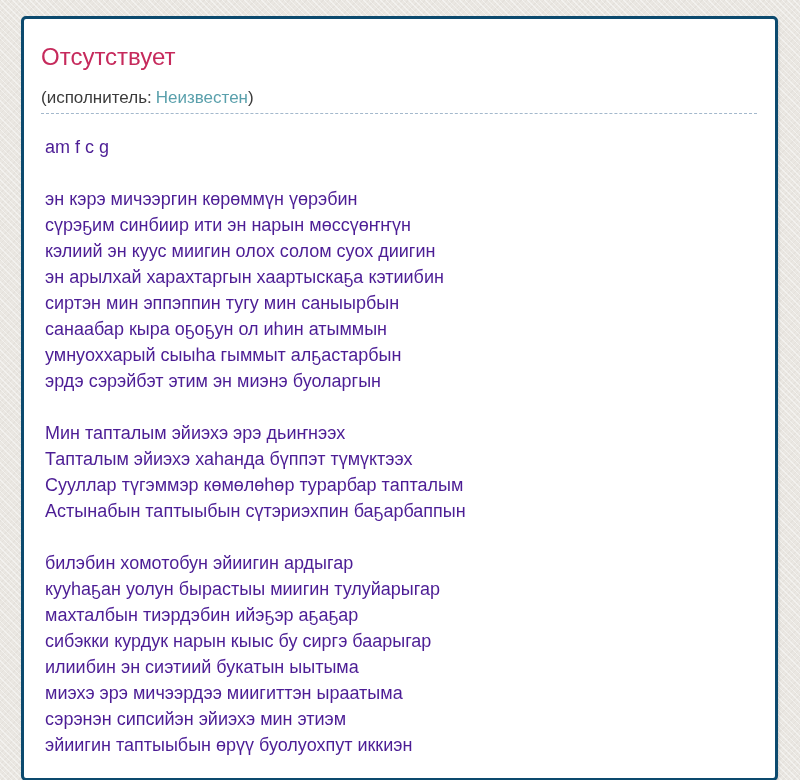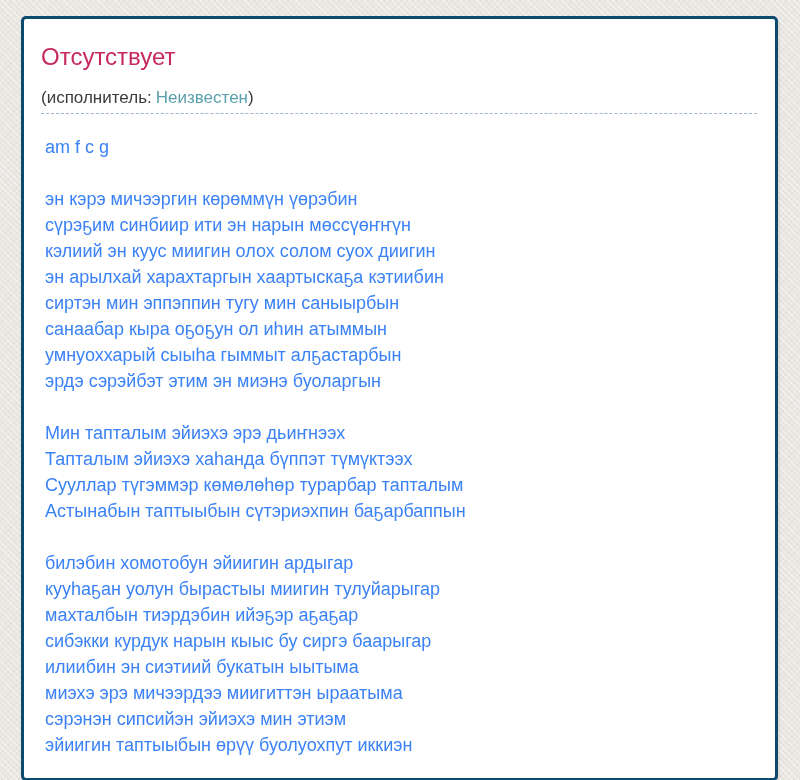--- a/index.html
+++ b/index.html
@@ -49,21 +49,21 @@
 
   .artist-link {
     color: #5aa0ac;
     text-decoration: none;
     margin-left: 4px;
   }
 
   .lyrics {
     margin-top: 20px;
     padding-left: 4px;
-    color: #3b82f6;
+    color: #4c1d95;
     font-size: 18px;
     line-height: 26px;
     white-space: pre-line;
   }
 </style>
 </head>
 <body>
 
 <div class="content-box">
   <div class="song-header">

